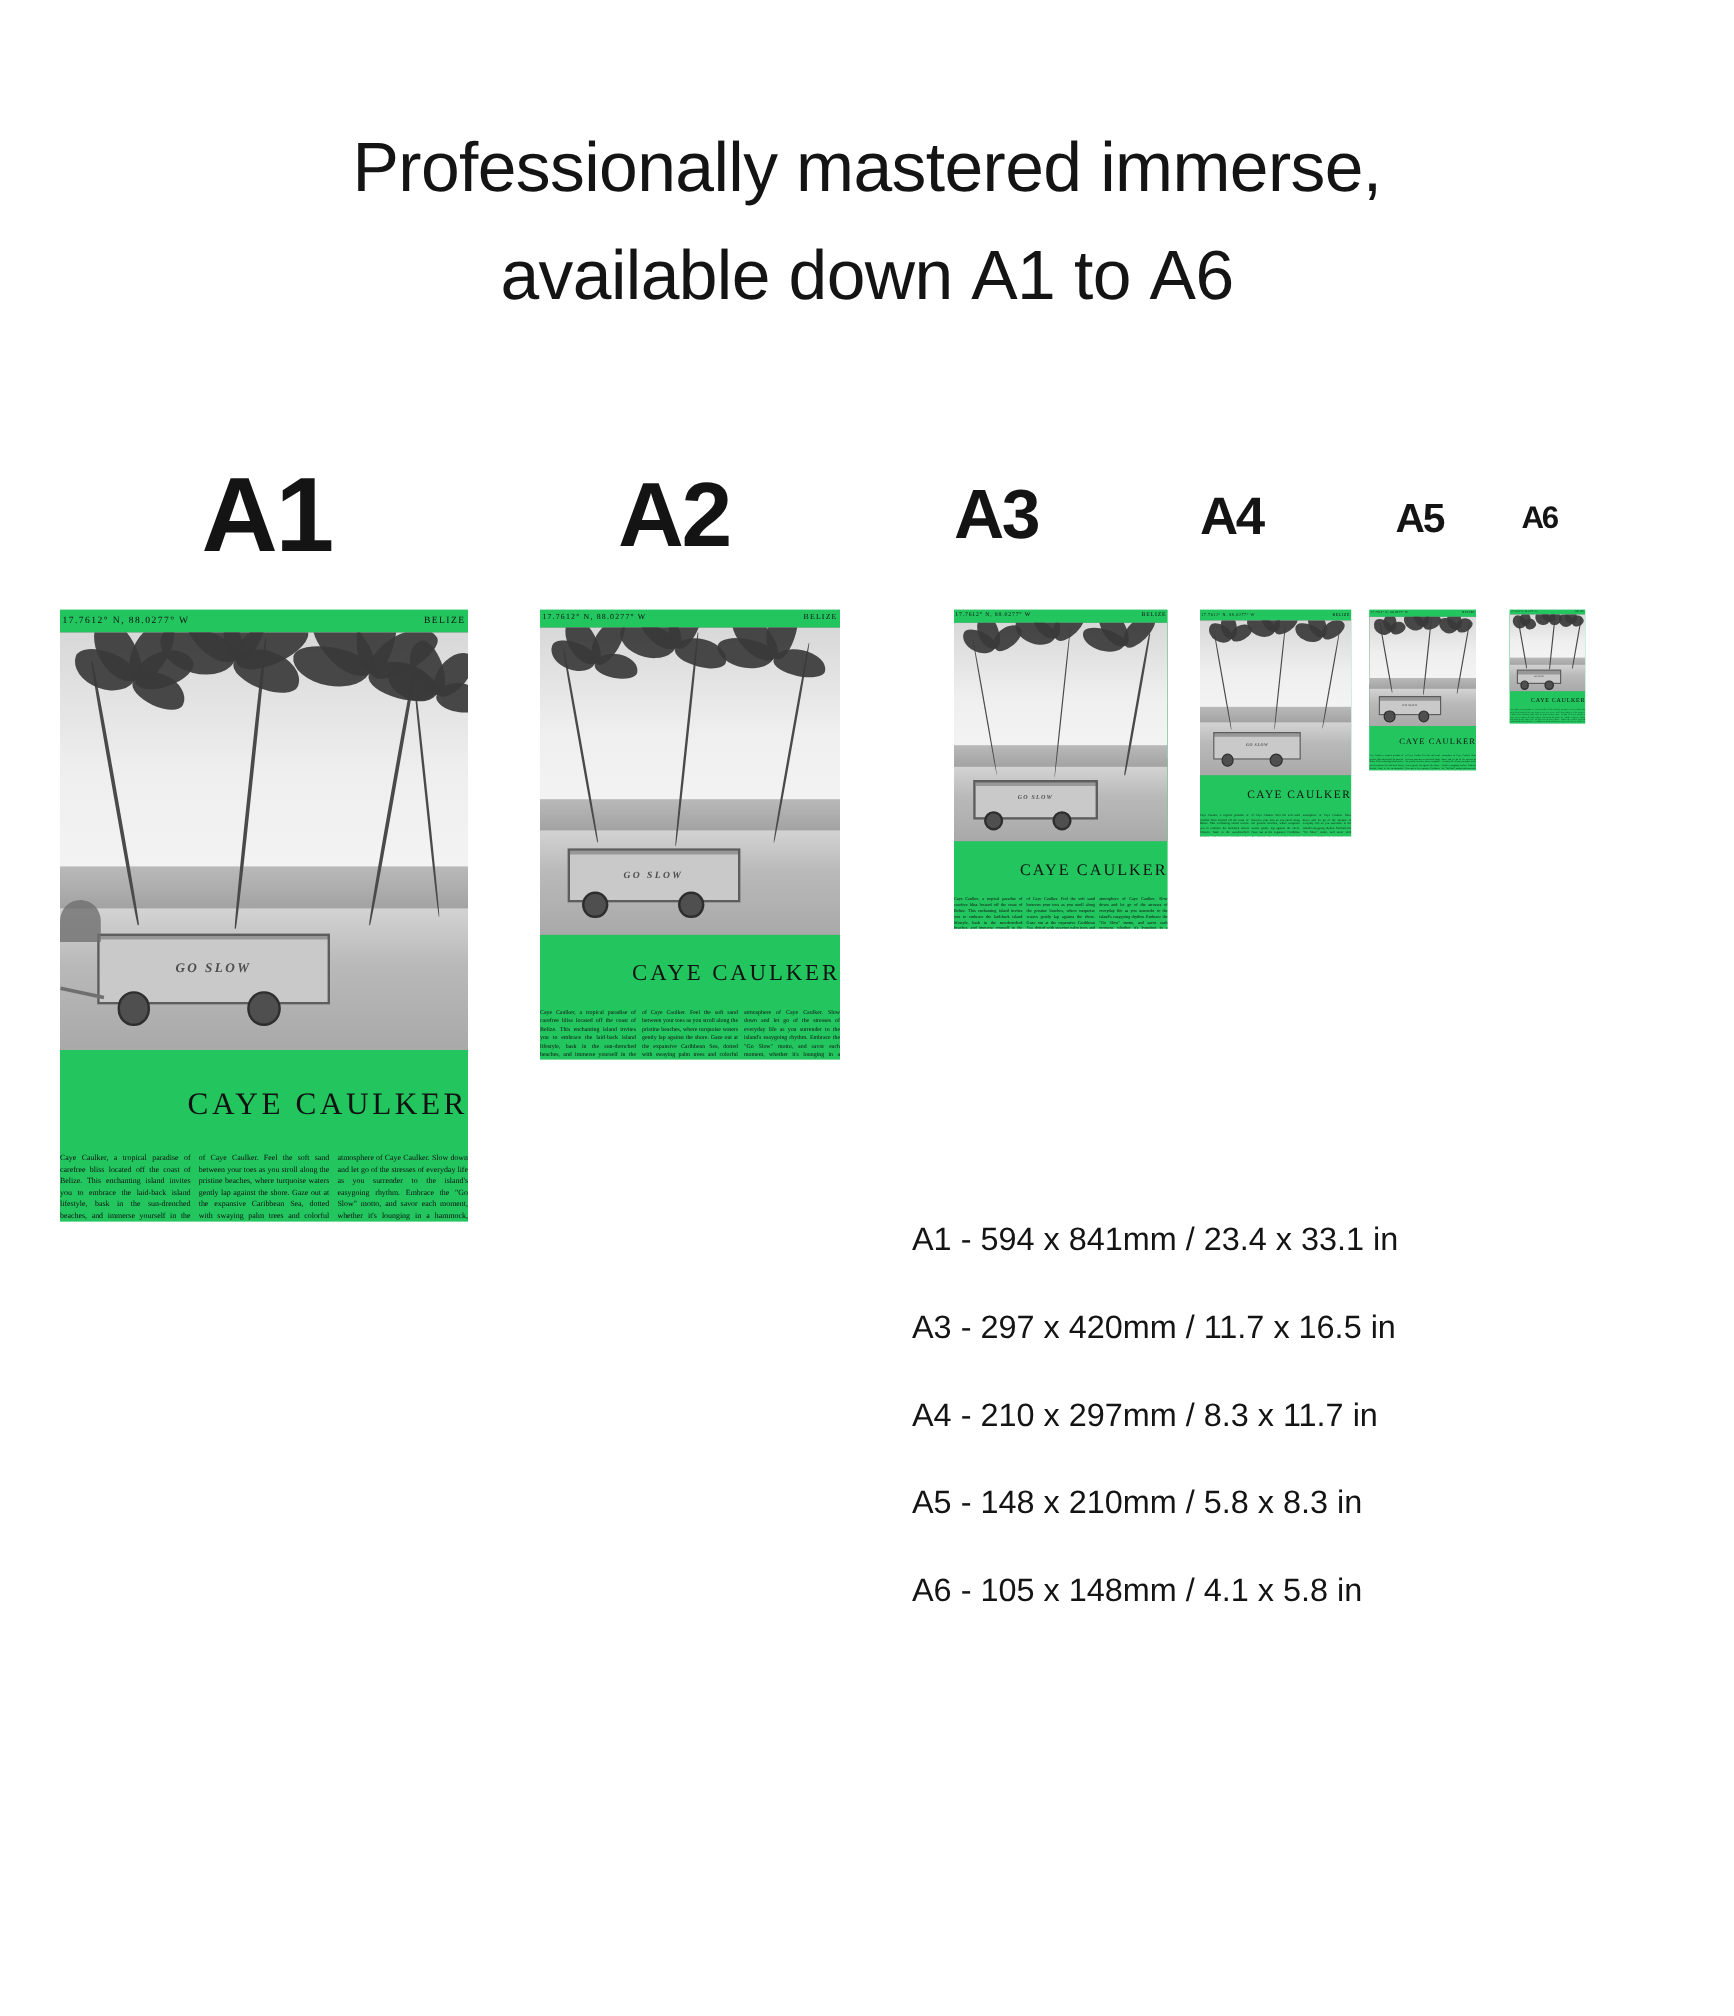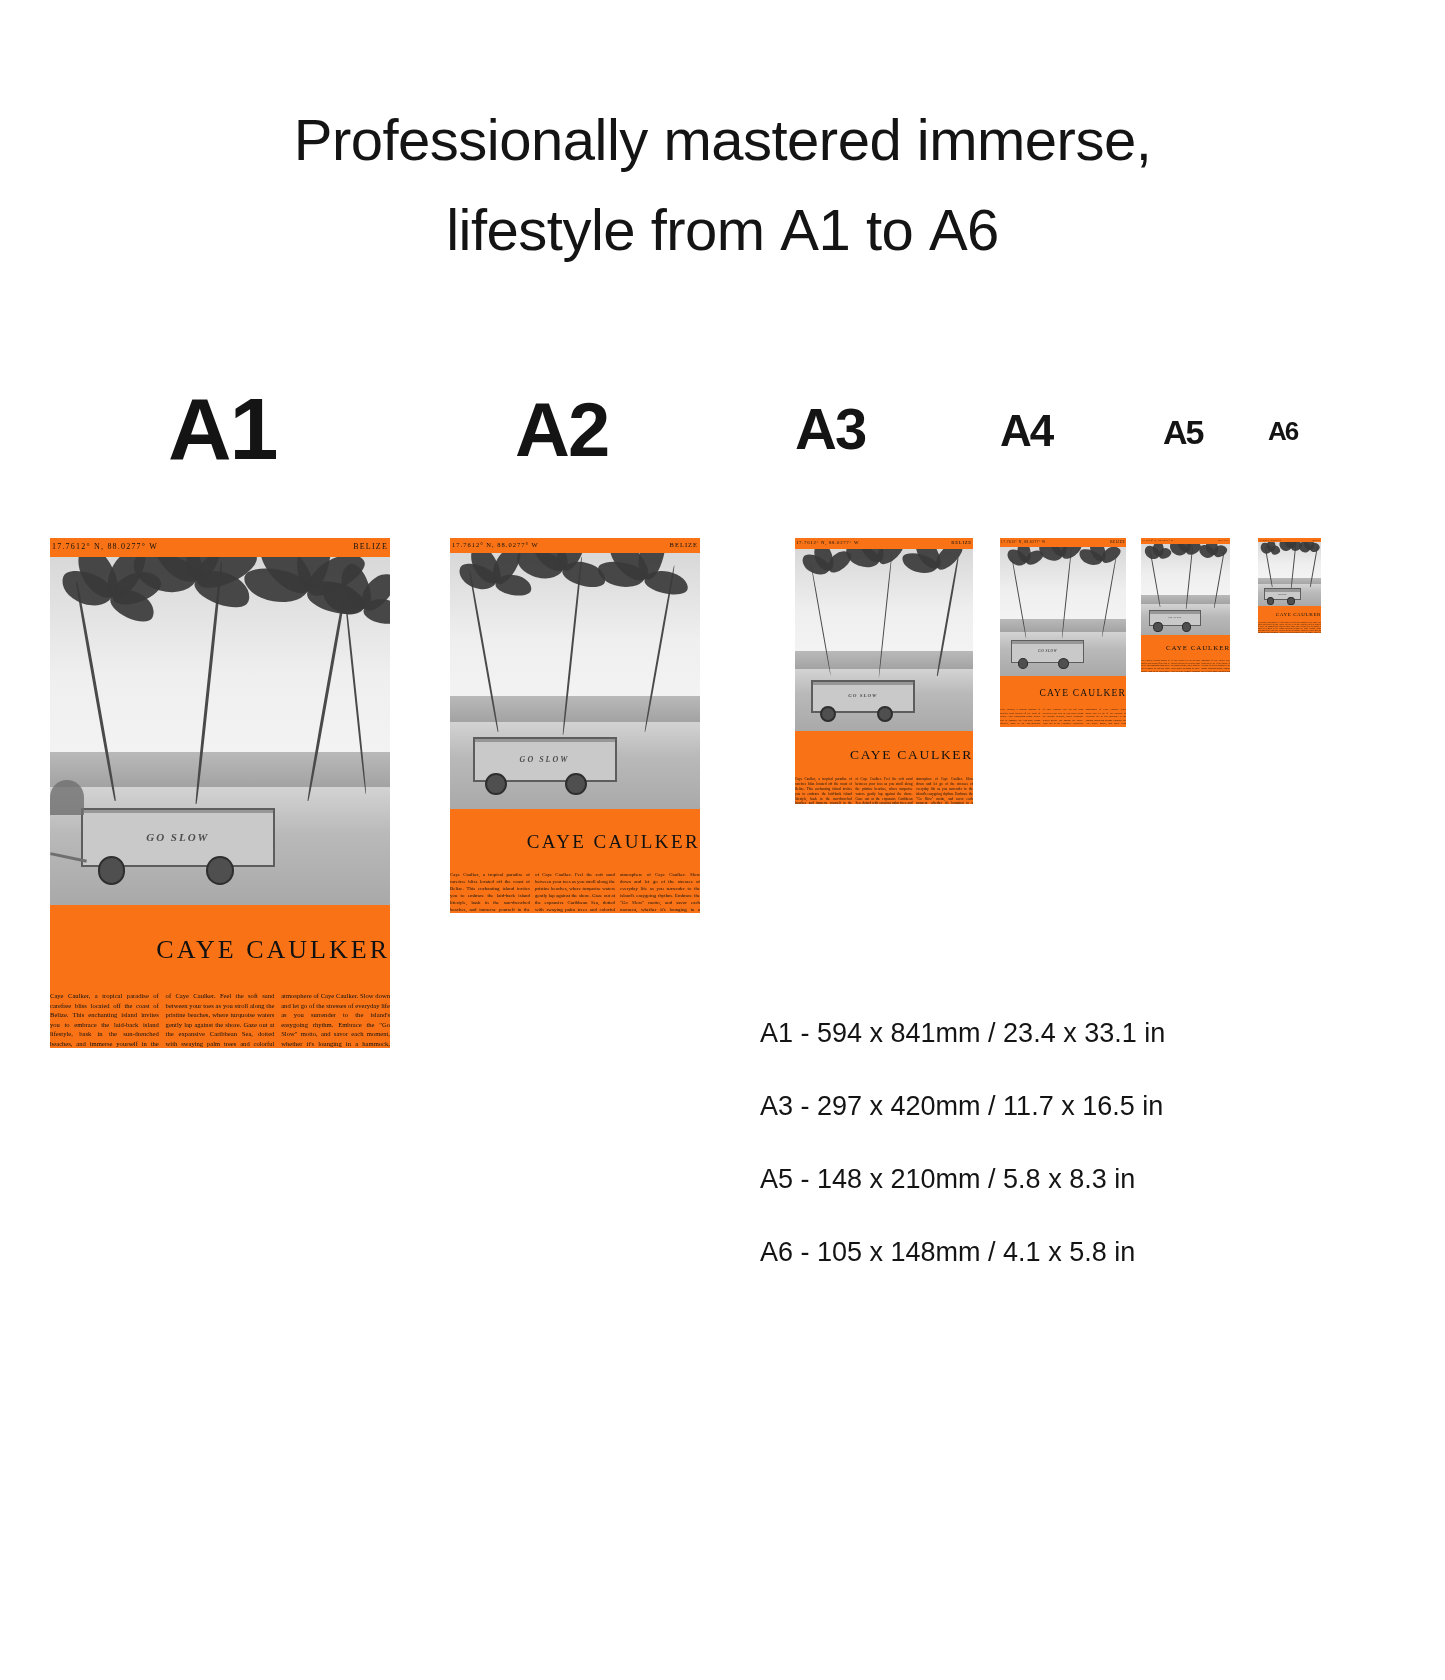--- a/index.html
+++ b/index.html
@@ -36,24 +36,23 @@
     position: absolute;
     font-weight: 700;
     color: #141414;
     line-height: 1;
     letter-spacing: -2px;
   }
 
   
   .poster {
     position: absolute;
-    background: #f97316;
+    background: #22c55e;
     box-sizing: border-box;
     overflow: hidden;
-    margin-top: 30px;
   }
   .poster .pheader {
     display: flex;
     justify-content: space-between;
     align-items: baseline;
     font-family: "Liberation Serif", serif;
     color: #111;
     white-space: nowrap;
   }
   .poster .photo {
@@ -165,21 +164,21 @@
   }
 </style>
 </head>
 <body>
 
 <div class="headline">
   <div>
     <span>Professionally </span><span class="strong">mastered</span><span> immerse,</span>
   </div>
   <div>
-    <span>lifestyle from </span><span class="strong">A1</span><span> to </span><span class="strong">A6</span>
+    <span>available down </span><span class="strong">A1</span><span> to </span><span class="strong">A6</span>
   </div>
 </div>
 
 <div class="size-label" style="left:168px; top:385px; font-size:88px;">A1</div>
 <div class="size-label" style="left:515px; top:392px; font-size:76px;">A2</div>
 <div class="size-label" style="left:795px; top:400px; font-size:58px;">A3</div>
 <div class="size-label" style="left:1000px; top:409px; font-size:44px;">A4</div>
 <div class="size-label" style="left:1163px; top:415px; font-size:34px;">A5</div>
 <div class="size-label" style="left:1268px; top:418px; font-size:26px;">A6</div>
 
@@ -496,15 +495,16 @@
       </div>
     <div class="col">
         <p>atmosphere of Caye Caulker. Slow down and let go of the stresses of everyday life as you surrender to the island's easygoing rhythm. Embrace the "Go Slow" motto, and savor each moment, whether it's lounging in a hammock, sipping tropical drinks, or simply enjoying the stunning sunsets.</p>
       </div>
   </div>
 </div>
 
 <div class="sizes">
   <div class="size-line">A1 - 594 x 841mm  /  23.4 x 33.1 in</div>
   <div class="size-line">A3 - 297 x 420mm  /  11.7 x 16.5 in</div>
+  <div class="size-line">A4  - 210 x 297mm  /  8.3 x 11.7 in</div>
   <div class="size-line">A5 - 148 x 210mm  /  5.8 x 8.3 in</div>
   <div class="size-line">A6 - 105 x 148mm  /  4.1 x 5.8 in</div>
 </div>
 
 </body></html>

